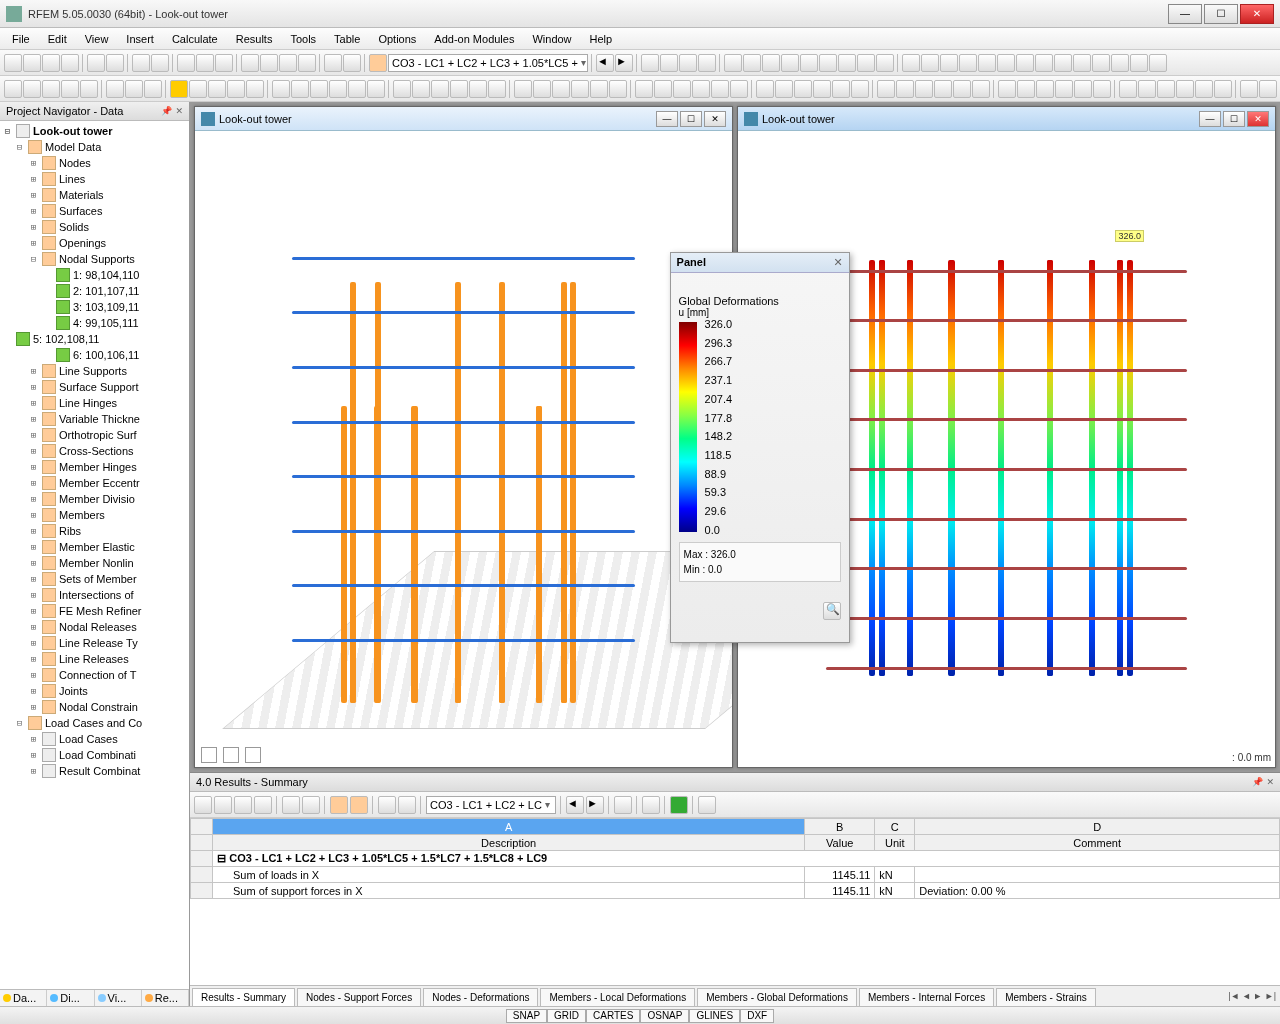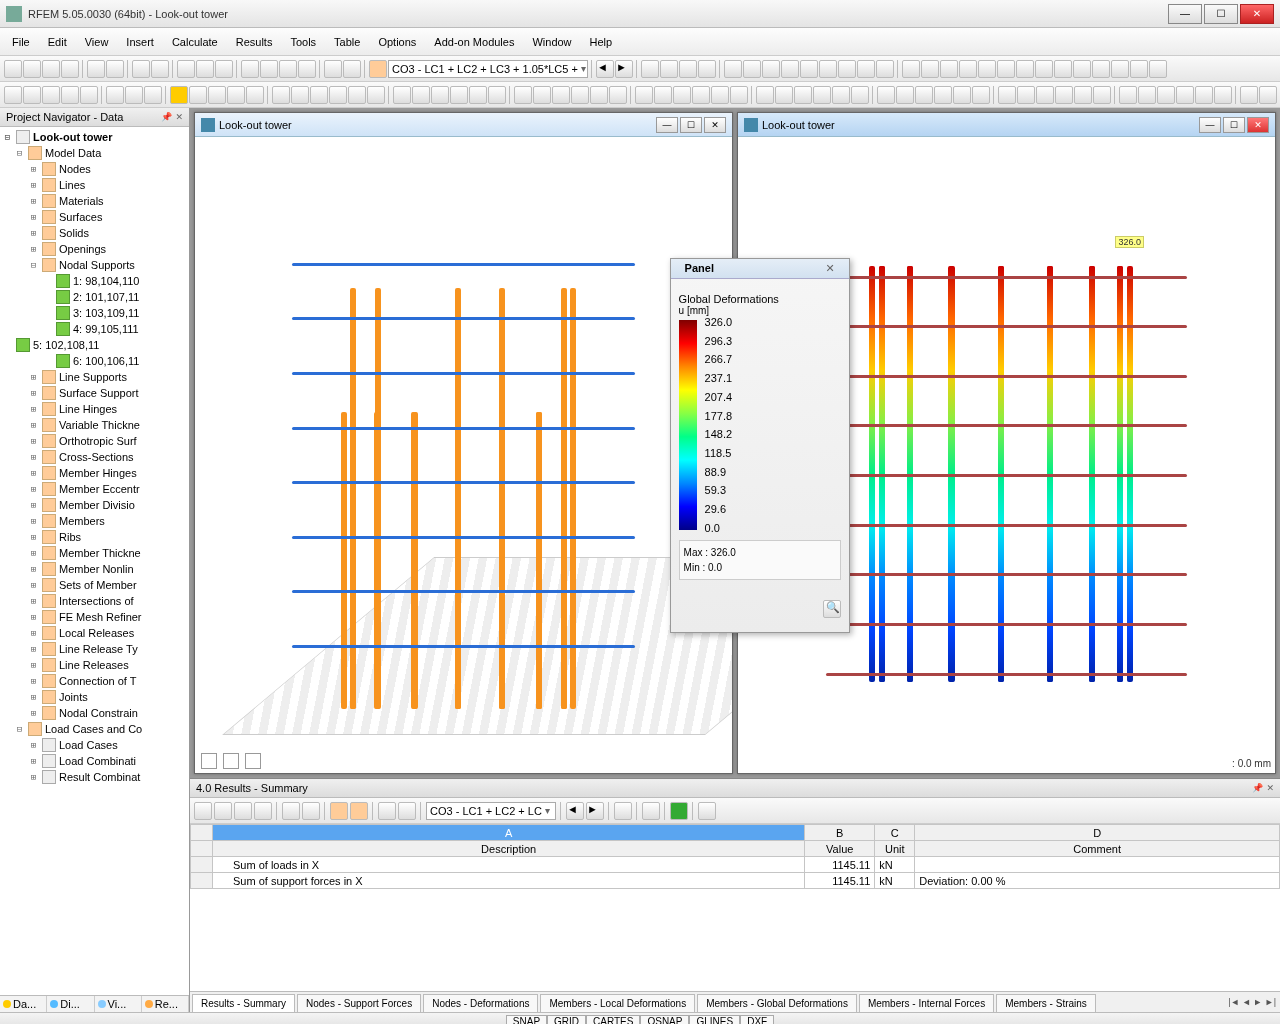--- a/index.html
+++ b/index.html
@@ -7,21 +7,21 @@
 
 
 .titlebar { height: 28px; background: linear-gradient(#f8f8f8,#e4e4e4); border-bottom: 1px solid #bbb; display: flex; align-items: center; padding: 0 6px; }
 .titlebar .icon { width: 16px; height: 16px; background: #7a9; margin-right: 6px; }
 .titlebar .title { flex: 1; color: #333; }
 .winbtns { display: flex; gap: 2px; }
 .winbtn { width: 34px; height: 20px; border: 1px solid #888; background: linear-gradient(#fafafa,#ddd); display:flex;align-items:center;justify-content:center; font-size:10px;}
 .winbtn.close { background: linear-gradient(#f66,#c22); color:#fff; border-color:#a22;}
 
 
-.menubar { height: 28px; background: linear-gradient(#fdfdfd,#ececec); border-bottom: 1px solid #ccc; display: flex; align-items: center; padding: 0 4px; gap: 2px;}
+.menubar { height: 22px; background: linear-gradient(#fdfdfd,#ececec); border-bottom: 1px solid #ccc; display: flex; align-items: center; padding: 0 4px; gap: 2px;}
 .menubar span { padding: 2px 8px; cursor: default; }
 
 
 .toolbar { height: 26px; background: linear-gradient(#fafafa,#e7e7e7); border-bottom: 1px solid #ccc; display: flex; align-items: center; padding: 0 4px; gap: 1px; overflow:hidden; white-space:nowrap;}
 .tbtn { width: 18px; height: 18px; background: linear-gradient(#fff,#ddd); border: 1px solid #bbb; border-radius:2px; flex-shrink:0; display:inline-block;}
 .tsep { width: 2px; height: 18px; border-left: 1px solid #bbb; margin: 0 2px; flex-shrink:0;}
 .tcombo { height: 18px; border: 1px solid #aaa; background: #fff; padding: 0 3px; font-size:10px; display:flex;align-items:center;flex-shrink:0;}
 .tcombo::after{content:"▾"; margin-left:3px; color:#666;}
 
 
@@ -54,23 +54,23 @@
 .viewport{flex:1;position:relative;background:#fff;overflow:hidden;}
 
 
 .model-sketch{position:absolute;inset:12% 12% 10% 12%;}
 .vbar{position:absolute;width:6px;border-radius:2px;}
 .hring{position:absolute;height:3px;left:8%;right:8%;border-radius:2px;}
 .grid-floor{position:absolute;left:5%;right:5%;bottom:6%;height:28%;background:repeating-linear-gradient(45deg,#eee 0 6px,#fff 6px 12px);border:1px solid #ccc;transform:skewX(-50deg);transform-origin:bottom;}
 
 
 .panel-float{position:absolute;left:44%;top:150px;width:180px;background:linear-gradient(#f6f6f6,#ececec);border:1px solid #999;box-shadow:2px 2px 6px rgba(0,0,0,.3);}
-.panel-float .ph{background:linear-gradient(#e5eef7,#d2e1f0);padding:3px 14px;border-bottom:1px solid #aac;display:flex;}
+.panel-float .ph{background:linear-gradient(#e5eef7,#d2e1f0);padding:3px 6px;border-bottom:1px solid #aac;display:flex;}
 .panel-float .ph .x{margin-left:auto;color:#666;}
-.panel-float .body{padding:14px 8px;}
+.panel-float .body{padding:22px 8px;}
 .legend-bar{width:18px;height:210px;background:linear-gradient(to bottom,#800000,#f00,#f80,#ff0,#8f4,#0f8,#0ff,#08f,#00f,#008);margin:4px 0;}
 .legend-row{display:flex;gap:8px;}
 .legend-vals{display:flex;flex-direction:column;justify-content:space-between;font-size:10px;}
 .mm-row{font-size:10px;padding:2px 0;}
 
 
 .results-pane{height:234px;background:#14b8a6;border-top:1px solid #888;display:flex;flex-direction:column;}
 .results-tb{height:26px;background:linear-gradient(#fafafa,#e7e7e7);border-bottom:1px solid #ccc;display:flex;align-items:center;padding:0 4px;gap:2px;}
 .res-table{flex:1;overflow:auto;background:#fff;}
 table{border-collapse:collapse;width:100%;font-size:10.5px;}
@@ -401,21 +401,21 @@
             <span>Members</span>
           </div>
           <div class="tree-item" style="padding-left:28px">
             <span class="tree-exp">⊞</span>
             <span class="tree-icon"></span>
             <span>Ribs</span>
           </div>
           <div class="tree-item" style="padding-left:28px">
             <span class="tree-exp">⊞</span>
             <span class="tree-icon"></span>
-            <span>Member Thickne</span>
+            <span>Member Elastic</span>
           </div>
           <div class="tree-item" style="padding-left:28px">
             <span class="tree-exp">⊞</span>
             <span class="tree-icon"></span>
             <span>Member Nonlin</span>
           </div>
           <div class="tree-item" style="padding-left:28px">
             <span class="tree-exp">⊞</span>
             <span class="tree-icon"></span>
             <span>Sets of Member</span>
@@ -426,21 +426,21 @@
             <span>Intersections of</span>
           </div>
           <div class="tree-item" style="padding-left:28px">
             <span class="tree-exp">⊞</span>
             <span class="tree-icon"></span>
             <span>FE Mesh Refiner</span>
           </div>
           <div class="tree-item" style="padding-left:28px">
             <span class="tree-exp">⊞</span>
             <span class="tree-icon"></span>
-            <span>Local Releases</span>
+            <span>Nodal Releases</span>
           </div>
           <div class="tree-item" style="padding-left:28px">
             <span class="tree-exp">⊞</span>
             <span class="tree-icon"></span>
             <span>Line Release Ty</span>
           </div>
           <div class="tree-item" style="padding-left:28px">
             <span class="tree-exp">⊞</span>
             <span class="tree-icon"></span>
             <span>Line Releases</span>
@@ -677,20 +677,24 @@
             <th style="width:40px">C</th>
             <th>D</th>
           </tr>
           <tr>
             <th class="row-hdr"></th>
             <th>Description</th>
             <th>Value</th>
             <th>Unit</th>
             <th>Comment</th>
           </tr>
+          <tr>
+                <td class="row-hdr"></td>
+                <td colspan="4" style="font-weight:bold">⊟ <span>CO3 - LC1 + LC2 + LC3 + 1.05*LC5 + 1.5*LC7 + 1.5*LC8 + LC9</span></td>
+              </tr>
           </tbody>
             <tbody id="res-rows">
               <tr>
                 <td class="row-hdr"></td>
                 <td style="padding-left:20px">Sum of loads in X</td>
                 <td class="num">1145.11</td>
                 <td>kN</td>
                 <td></td>
               </tr>
               <tr>

